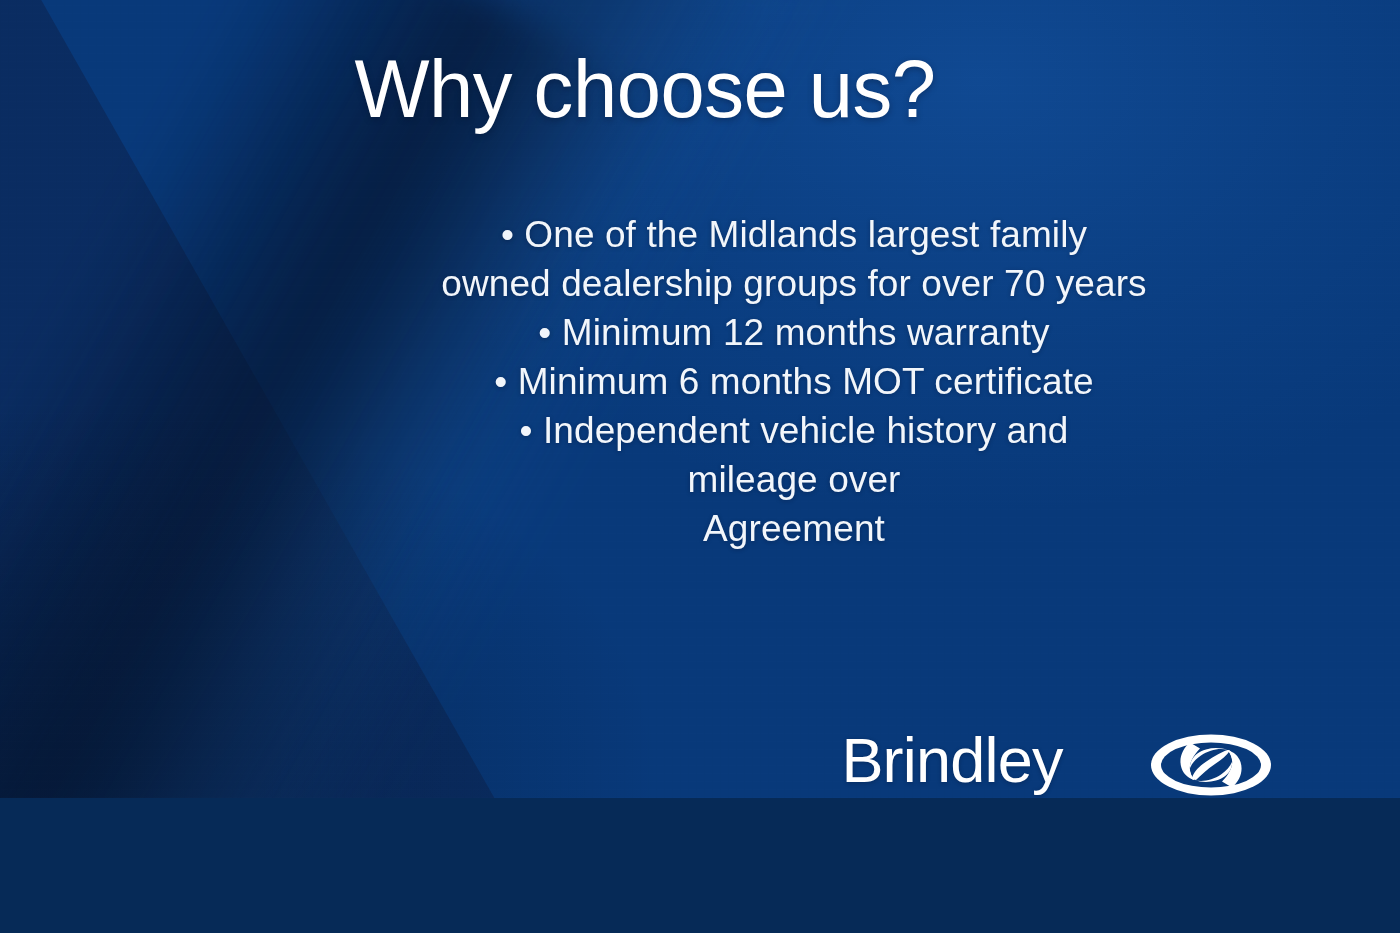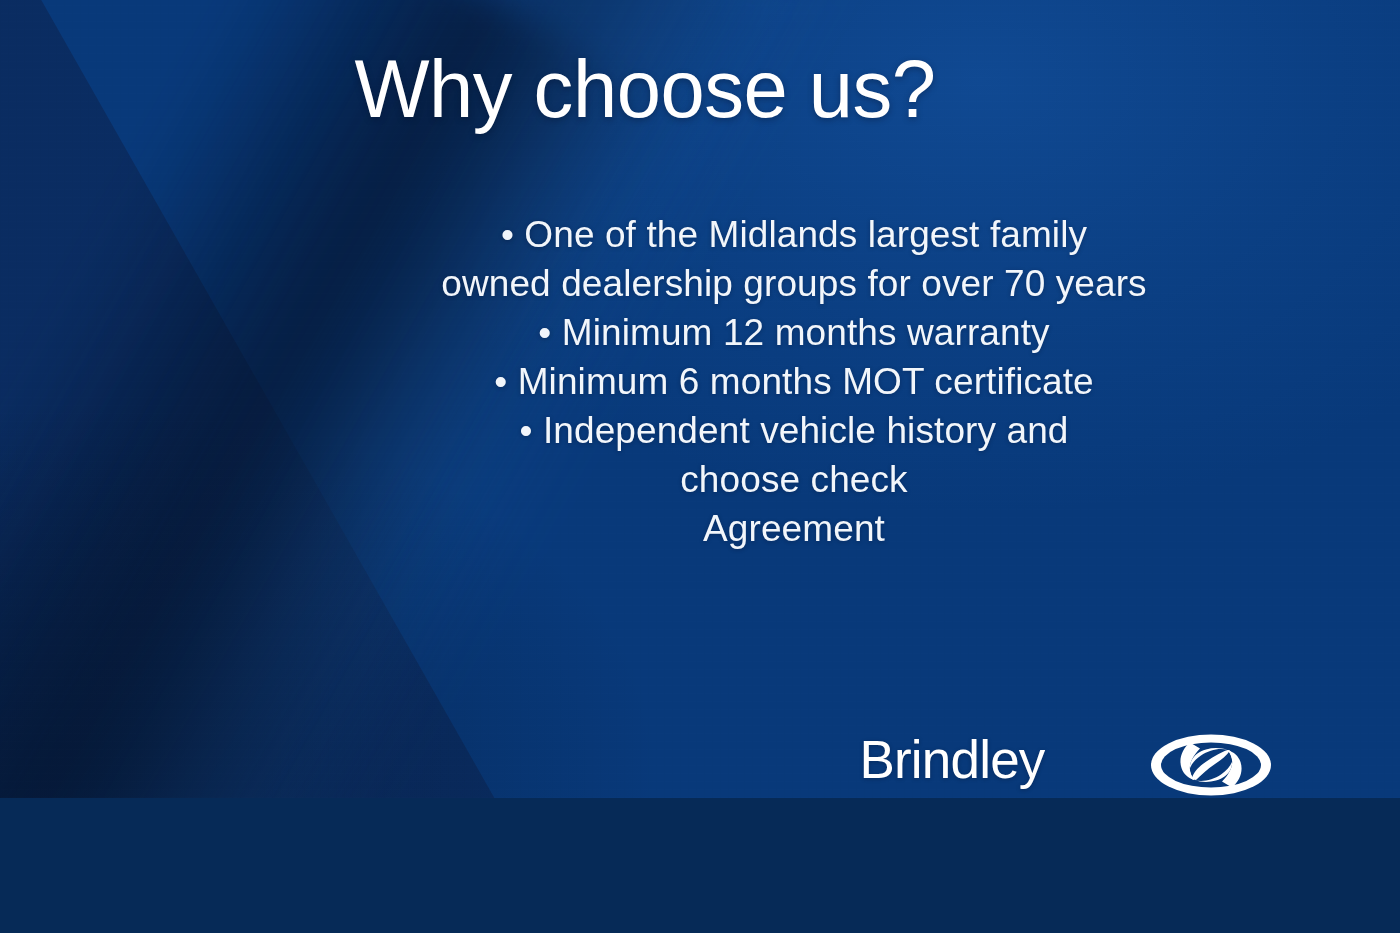--- a/index.html
+++ b/index.html
@@ -145,21 +145,21 @@
 
   .brindley {
     position: absolute;
     left: 18px;
     top: 0px;
     width: 268px;
     text-align: center;
     color: #ffffff;
   }
   .brindley-word {
-    font-size: 53px;
+    font-size: 63px;
     line-height: 70px;
     font-weight: 400;
     letter-spacing: -0.8px;
     text-shadow: 0 1px 4px rgba(2,14,36,0.30);
   }
   .brindley-sub {
     font-size: 42px;
     line-height: 38px;
     font-weight: 300;
     letter-spacing: 0.4px;
@@ -205,21 +205,21 @@
   <div class="content">
 
     <div class="title">Why choose us?</div>
 
     <div class="bullets">
       <div class="line">• One of the Midlands largest family</div>
       <div class="line">owned dealership groups for over 70 years</div>
       <div class="line">• Minimum 12 months warranty</div>
       <div class="line">• Minimum 6 months MOT certificate</div>
       <div class="line">• Independent vehicle history and</div>
-      <div class="line">choose check</div>
+      <div class="line">mileage over</div>
       <div class="line">Agreement</div>
     </div>
 
     <div class="logos">
 
       <div class="brindley">
         <div class="brindley-word">Brindley</div>
         <div class="brindley-sub">Group</div>
       </div>
 

